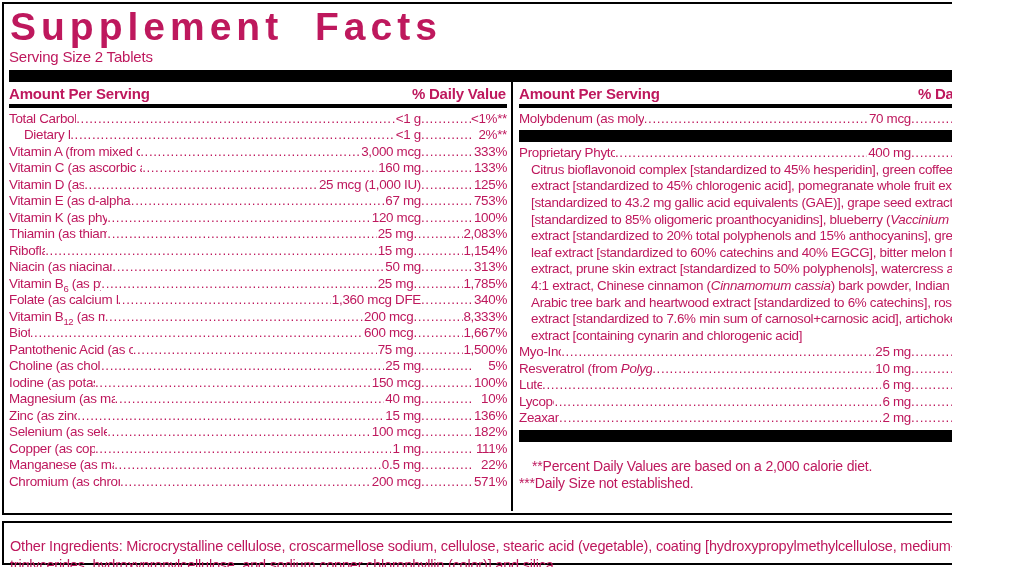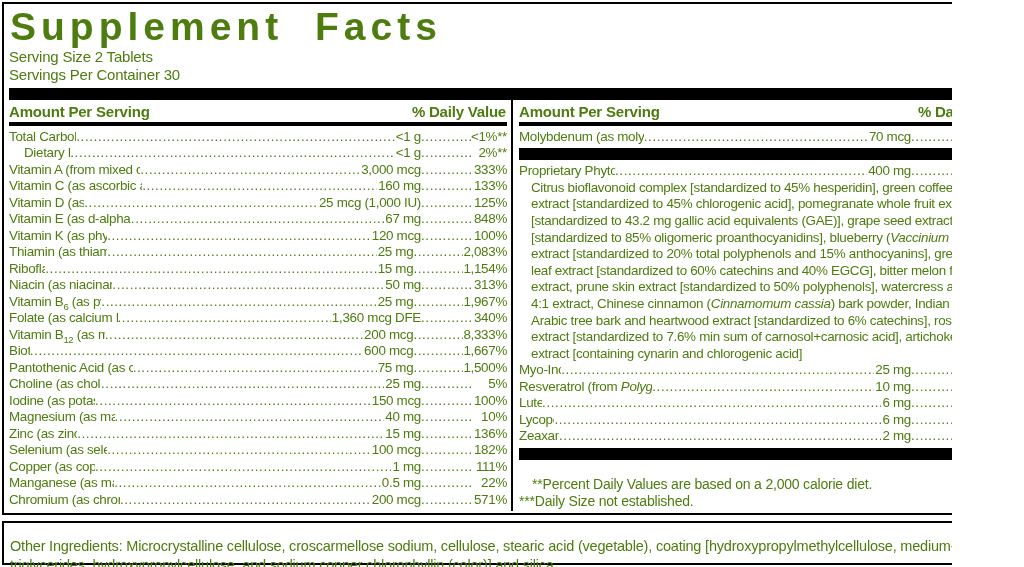--- a/index.html
+++ b/index.html
@@ -1,18 +1,18 @@
 <!DOCTYPE html>
 <html><head>
 <meta charset="utf-8">
 <style>
   html,body { margin:0; padding:0; background:#fff; }
   #stage {
     position:relative; width:952px; height:567px; background:#fff;
-    font-family:"Liberation Sans", sans-serif; color:#4d7c0f; overflow:hidden;
+    font-family:"Liberation Sans", sans-serif; color:#be185d; overflow:hidden;
   }
   
   .main-box {
     position:absolute; left:2px; top:2px; width:1018px; height:513px;
     border:2px solid #000; box-sizing:border-box;
     padding:1px 5px 2px 5px; display:flex; flex-direction:column;
   }
   .title {
     font-size:39px; font-weight:bold; letter-spacing:5px; word-spacing:16px;
     line-height:1.02; margin:2px 0 1px 1px; white-space:nowrap;
@@ -63,21 +63,20 @@
 </style>
 </head>
 <body>
 
 <div id="stage">
 
   <div class="main-box">
 
     <div class="title">Supplement Facts</div>
     <div class="serving-line">Serving Size 2 Tablets</div>
-    <div class="serving-line">Servings Per Container 30</div>
 
     <div class="topbar"></div>
 
     <div class="cols">
 
       <div class="col col-left">
         <div class="colhead">
           <span>Amount Per Serving</span>
           <span>% Daily Value</span>
         </div>
@@ -115,21 +114,21 @@
               <span class="dots"></span>
               <span class="amt">25 mcg (1,000 IU)</span>
               <span class="dots d2"></span>
               <span class="dv">125%</span>
             </div>
             <div class="row">
               <span class="nm">Vitamin E (as d-alpha tocopheryl succinate)</span>
               <span class="dots"></span>
               <span class="amt">67 mg</span>
               <span class="dots d2"></span>
-              <span class="dv">848%</span>
+              <span class="dv">753%</span>
             </div>
             <div class="row">
               <span class="nm">Vitamin K (as phytonadione USP)</span>
               <span class="dots"></span>
               <span class="amt">120 mcg</span>
               <span class="dots d2"></span>
               <span class="dv">100%</span>
             </div>
             <div class="row">
               <span class="nm">Thiamin (as thiamin mononitrate)</span>
@@ -150,21 +149,21 @@
               <span class="dots"></span>
               <span class="amt">50 mg</span>
               <span class="dots d2"></span>
               <span class="dv">313%</span>
             </div>
             <div class="row">
               <span class="nm">Vitamin B<sub>6</sub> (as pyridoxine HCl)</span>
               <span class="dots"></span>
               <span class="amt">25 mg</span>
               <span class="dots d2"></span>
-              <span class="dv">1,967%</span>
+              <span class="dv">1,785%</span>
             </div>
             <div class="row">
               <span class="nm">Folate (as calcium L-5-methyltetrahydrofolate)</span>
               <span class="dots"></span>
               <span class="amt">1,360 mcg DFE</span>
               <span class="dots d2"></span>
               <span class="dv">340%</span>
             </div>
             <div class="row">
               <span class="nm">Vitamin B<sub>12</sub> (as methylcobalamin)</span>

